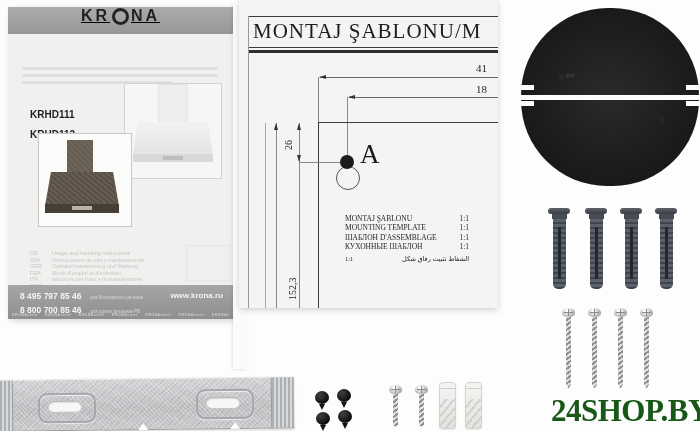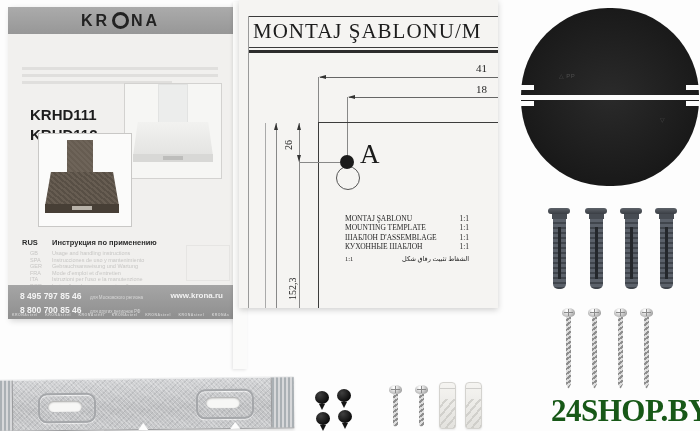--- a/index.html
+++ b/index.html
@@ -4,29 +4,29 @@
 <style>
   html,body{margin:0;padding:0;background:#fff;}
   .canvas{position:relative;width:700px;height:431px;background:#fdfdfd;overflow:hidden;
           font-family:"Liberation Sans",sans-serif;}
   .abs{position:absolute;}
 
   
   .booklet{left:8px;top:7px;width:225px;height:312px;background:#f1f0ee;
            box-shadow:2px 2px 6px rgba(0,0,0,.16);}
   .banner{left:0;top:0;width:225px;height:27px;background:linear-gradient(#ababab,#979797);
-          display:flex;align-items:center;justify-content:center;}
+          display:flex;align-items:flex-start;justify-content:center;text-decoration:underline;}
   .krona-logo{display:flex;align-items:center;font-weight:bold;font-size:16px;
               letter-spacing:3px;color:#222;}
   .krona-ring{width:11px;height:11px;border:3px solid #222;border-radius:50%;
               margin:0 2px;display:inline-block;}
   .subtitle{left:0;top:42px;width:225px;text-align:center;font-size:7.5px;font-weight:bold;
             color:#3b3b3b;letter-spacing:.3px;}
   .faintbar{height:2.5px;background:#e0dfdd;}
-  .models{left:22px;top:98px;font-size:15px;font-weight:bold;color:#1d1d1d;line-height:20px;}
+  .models{left:22px;top:98px;font-size:10px;font-weight:bold;color:#1d1d1d;line-height:20px;}
   .hood-light{left:116px;top:76px;width:96px;height:94px;background:#f6f6f4;border:1px solid #d3d2d0;}
   .hl-chimney{left:33px;top:0;width:28px;height:40px;background:#ecedec;border:1px solid #e2e3e2;}
   .hl-body{left:8px;top:38px;width:80px;height:34px;background:linear-gradient(#f2f2f0,#e3e3e1);
            clip-path:polygon(6% 0,94% 0,100% 100%,0 100%);}
   .hl-base{left:8px;top:70px;width:80px;height:8px;background:#d8d8d6;}
   .hl-ctrl{left:38px;top:72px;width:20px;height:4px;background:#bdbdbb;}
   .hood-dark-frame{left:30px;top:126px;width:92px;height:92px;background:#fbfbfa;border:1px solid #c9c8c6;}
   .hd-chimney{left:28px;top:6px;width:26px;height:34px;
               background:repeating-linear-gradient(45deg,#6e6459 0 2px,#665c51 2px 4px);}
   .hd-body{left:6px;top:38px;width:74px;height:34px;
@@ -181,24 +181,20 @@
       <div class="abs hl-base"></div>
       <div class="abs hl-ctrl"></div>
     </div>
     <div class="abs hood-dark-frame">
       <div class="abs hd-chimney"></div>
       <div class="abs hd-body"></div>
       <div class="abs hd-base"></div>
       <div class="abs hd-label"></div>
     </div>
 
-    <div class="abs rus-row">
-      <span class="rus-code">RUS</span>
-      <span>Инструкция по применению</span>
-    </div>
     <div class="abs lang-rows">
       <div class="lang-row">
         <span class="lang-code">GB</span>
         <span>Usage and handling instructions</span>
         </div>
       <div class="lang-row">
         <span class="lang-code">SPA</span>
         <span>Instrucciones de uso y mantenimiento</span>
         </div>
       <div class="lang-row">

